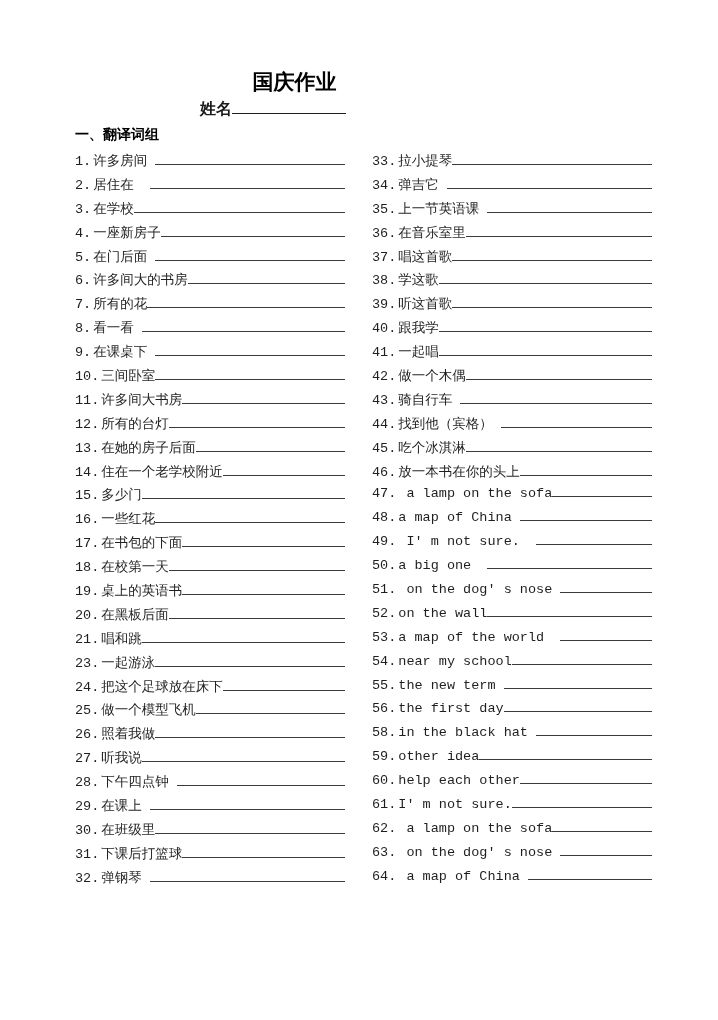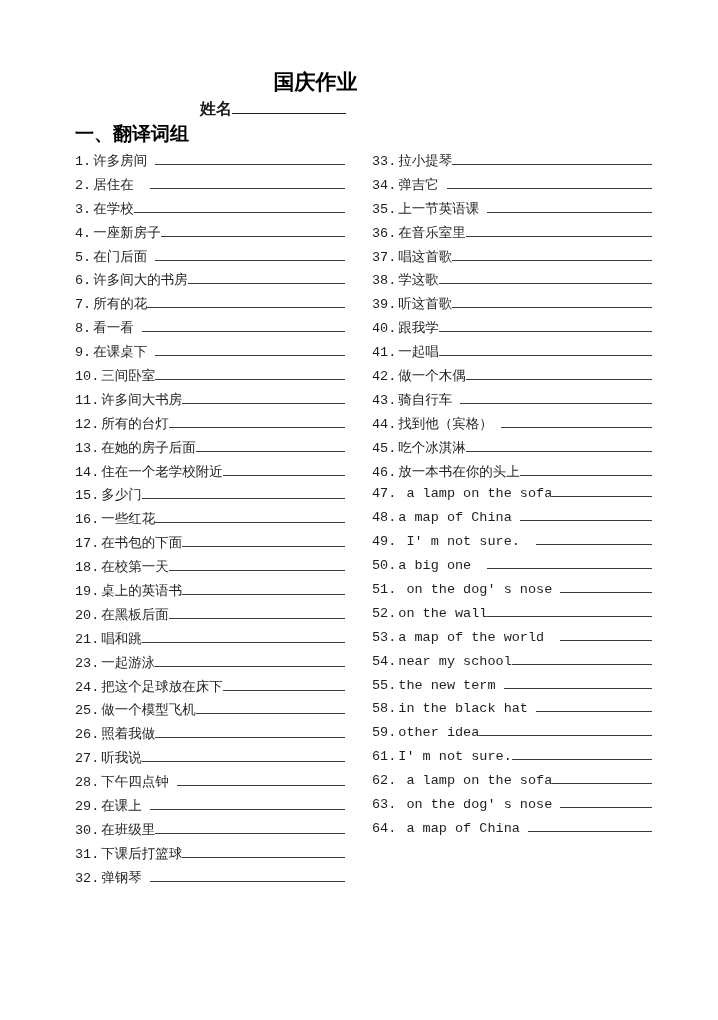--- a/index.html
+++ b/index.html
@@ -8,21 +8,21 @@
     width: 718px;
     height: 1020px;
     margin: 0 auto;
     background: #ffffff;
     color: #1a1a1a;
     overflow: hidden;
   }
   .doc-title {
     position: absolute;
     top: 69px;
-    left: 83px;
+    left: 62px;
     width: 465px;
     text-align: center;
     font-family: "Liberation Sans", sans-serif;
     font-weight: bold;
     font-size: 21px;
     line-height: 26px;
     color: #000;
     margin: 0;
   }
   .name-row {
@@ -45,21 +45,21 @@
     border-bottom: 1.5px solid #1e1e1e;
     margin-bottom: -2px;
     height: 1px;
   }
   .section-heading {
     position: absolute;
     top: 122px;
     left: 75px;
     font-family: "Liberation Sans", sans-serif;
     font-weight: bold;
-    font-size: 19px;
+    font-size: 14px;
     line-height: 24px;
     color: #000;
     margin: 0;
   }
   .columns {
     position: absolute;
     top: 152px;
     left: 75px;
     width: 577px;
     display: flex;
@@ -368,30 +368,40 @@
           <span class="num">54.</span>
           <span class="label">near my school</span>
           <span class="blank"></span>
         </div>
         <div class="row">
           <span class="num">55.</span>
           <span class="label">the new term </span>
           <span class="blank"></span>
         </div>
         <div class="row">
+          <span class="num">56.</span>
+          <span class="label">the first day</span>
+          <span class="blank"></span>
+        </div>
+        <div class="row">
           <span class="num">58.</span>
           <span class="label">in the black hat </span>
           <span class="blank"></span>
         </div>
         <div class="row">
           <span class="num">59.</span>
           <span class="label">other idea</span>
           <span class="blank"></span>
         </div>
         <div class="row">
+          <span class="num">60.</span>
+          <span class="label">help each other</span>
+          <span class="blank"></span>
+        </div>
+        <div class="row">
           <span class="num">61.</span>
           <span class="label">I' m not sure.</span>
           <span class="blank"></span>
         </div>
         <div class="row">
           <span class="num">62.</span>
           <span class="label"> a lamp on the sofa</span>
           <span class="blank"></span>
         </div>
         <div class="row">

